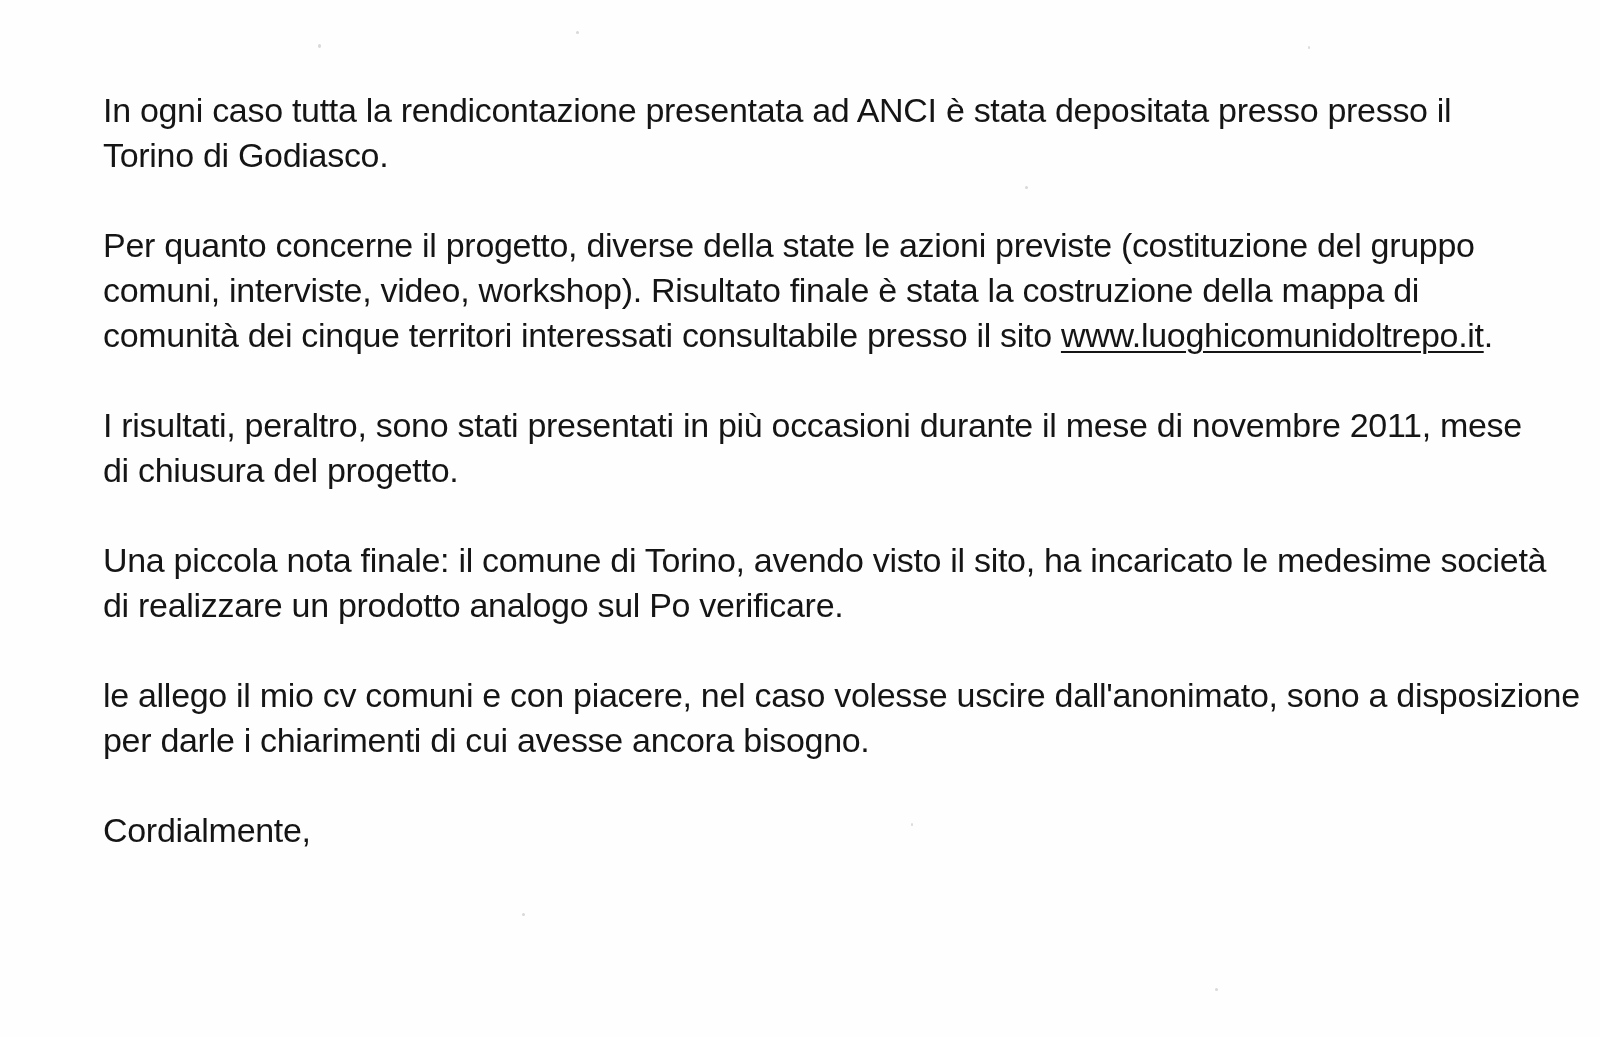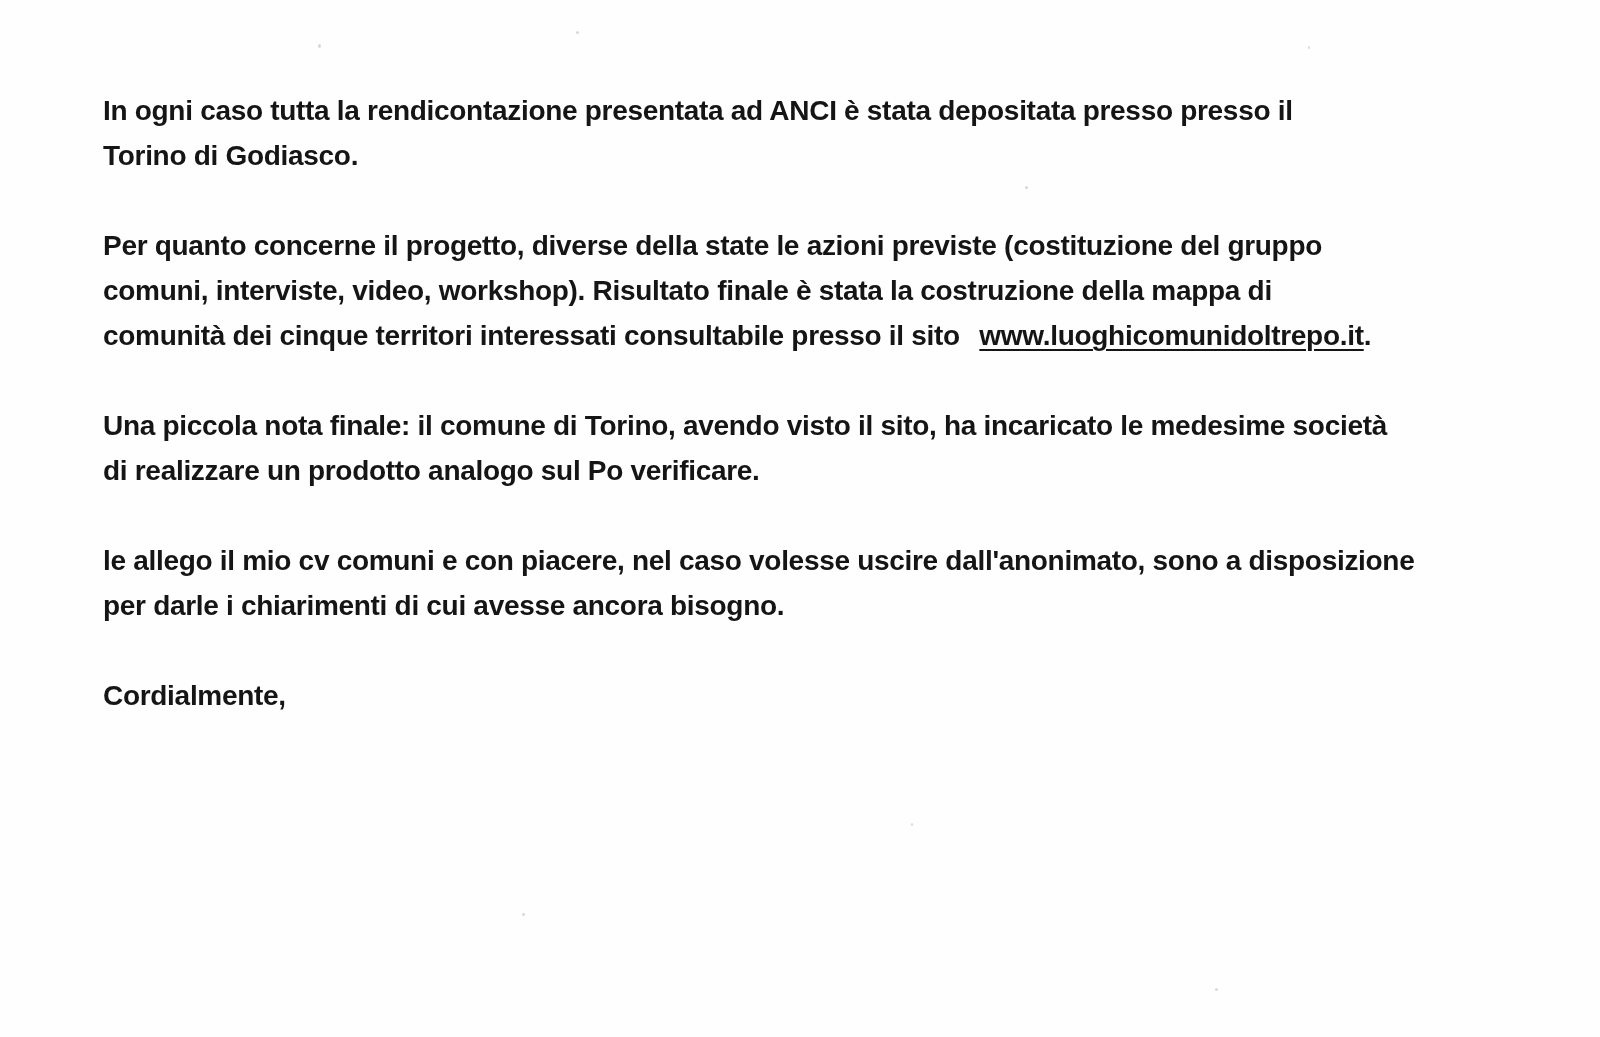--- a/index.html
+++ b/index.html
@@ -13,38 +13,37 @@
     position: relative;
     overflow: hidden;
     font-family: "Liberation Sans", sans-serif;
   }
   .page {
     position: absolute;
     top: 88px;
     left: 103px;
     width: 1460px;
     color: #151515;
-    font-size: 28px;
-    font-weight: 700;
+    font-size: 34px;
+    font-weight: 400;
     letter-spacing: -0.3px;
   }
   .paragraph {
     margin: 0 0 45px 0;
   }
   .line {
     height: 45px;
     line-height: 45px;
     white-space: nowrap;
   }
   .seg-underline {
     text-decoration: underline;
     text-decoration-thickness: 2px;
     text-underline-offset: 4px;
     color: #151515;
-    margin-left: 12px;
   }
   
   .speck {
     position: absolute;
     background: #b9b9b9;
     border-radius: 50%;
     opacity: 0.55;
   }
   .speck.s1 { left: 318px; top: 44px;  width: 3px; height: 4px; }
   .speck.s2 { left: 576px; top: 31px;  width: 3px; height: 3px; }
@@ -69,20 +68,24 @@
     <div class="paragraph">
       <div class="line"><span>In ogni caso tutta la rendicontazione presentata ad ANCI è stata depositata presso presso il</span></div>
       <div class="line"><span>Torino di Godiasco.</span></div>
     </div>
     <div class="paragraph">
       <div class="line"><span>Per quanto concerne il progetto, diverse della state le azioni previste (costituzione del gruppo</span></div>
       <div class="line"><span>comuni, interviste, video, workshop). Risultato finale è stata la costruzione della mappa di</span></div>
       <div class="line"><span>comunità dei cinque territori interessati consultabile presso il sito </span><span class="seg-underline">www.luoghicomunidoltrepo.it</span><span>.</span></div>
     </div>
     <div class="paragraph">
+      <div class="line"><span>I risultati, peraltro, sono stati presentati in più occasioni durante il mese di novembre 2011, mese</span></div>
+      <div class="line"><span>di chiusura del progetto.</span></div>
+    </div>
+    <div class="paragraph">
       <div class="line"><span>Una piccola nota finale: il comune di Torino, avendo visto il sito, ha incaricato le medesime società</span></div>
       <div class="line"><span>di realizzare un prodotto analogo sul Po verificare.</span></div>
     </div>
     <div class="paragraph">
       <div class="line"><span>le allego il mio cv comuni e con piacere, nel caso volesse uscire dall'anonimato, sono a disposizione</span></div>
       <div class="line"><span>per darle i chiarimenti di cui avesse ancora bisogno.</span></div>
     </div>
     <div class="paragraph">
       <div class="line"><span>Cordialmente,</span></div>
     </div>

